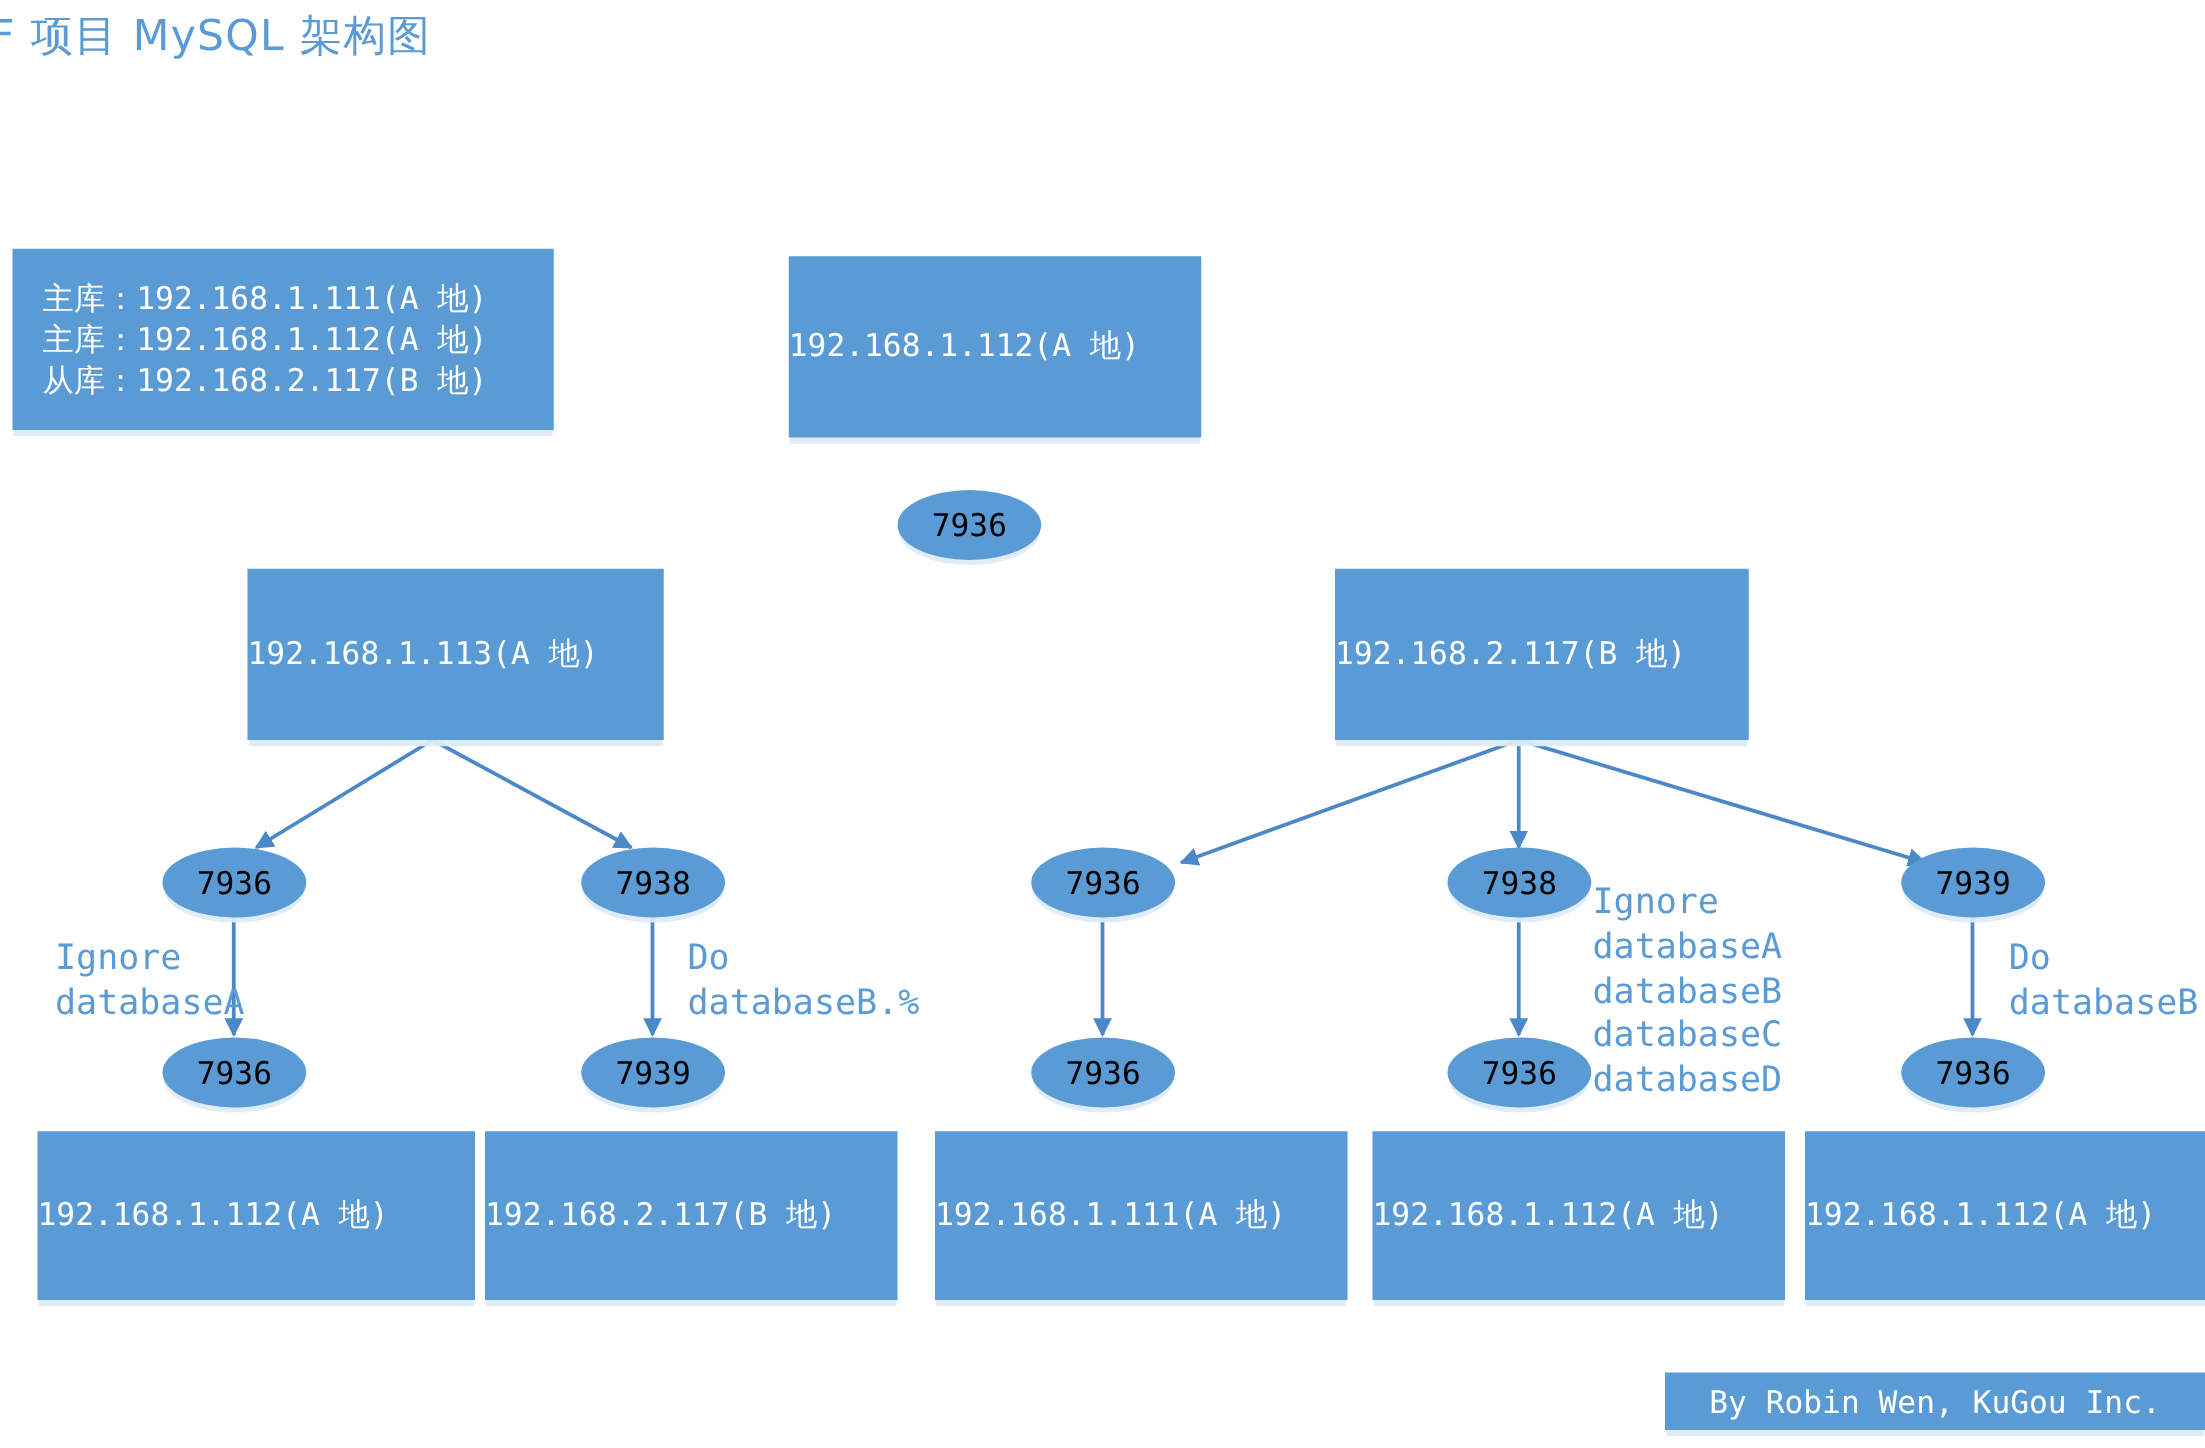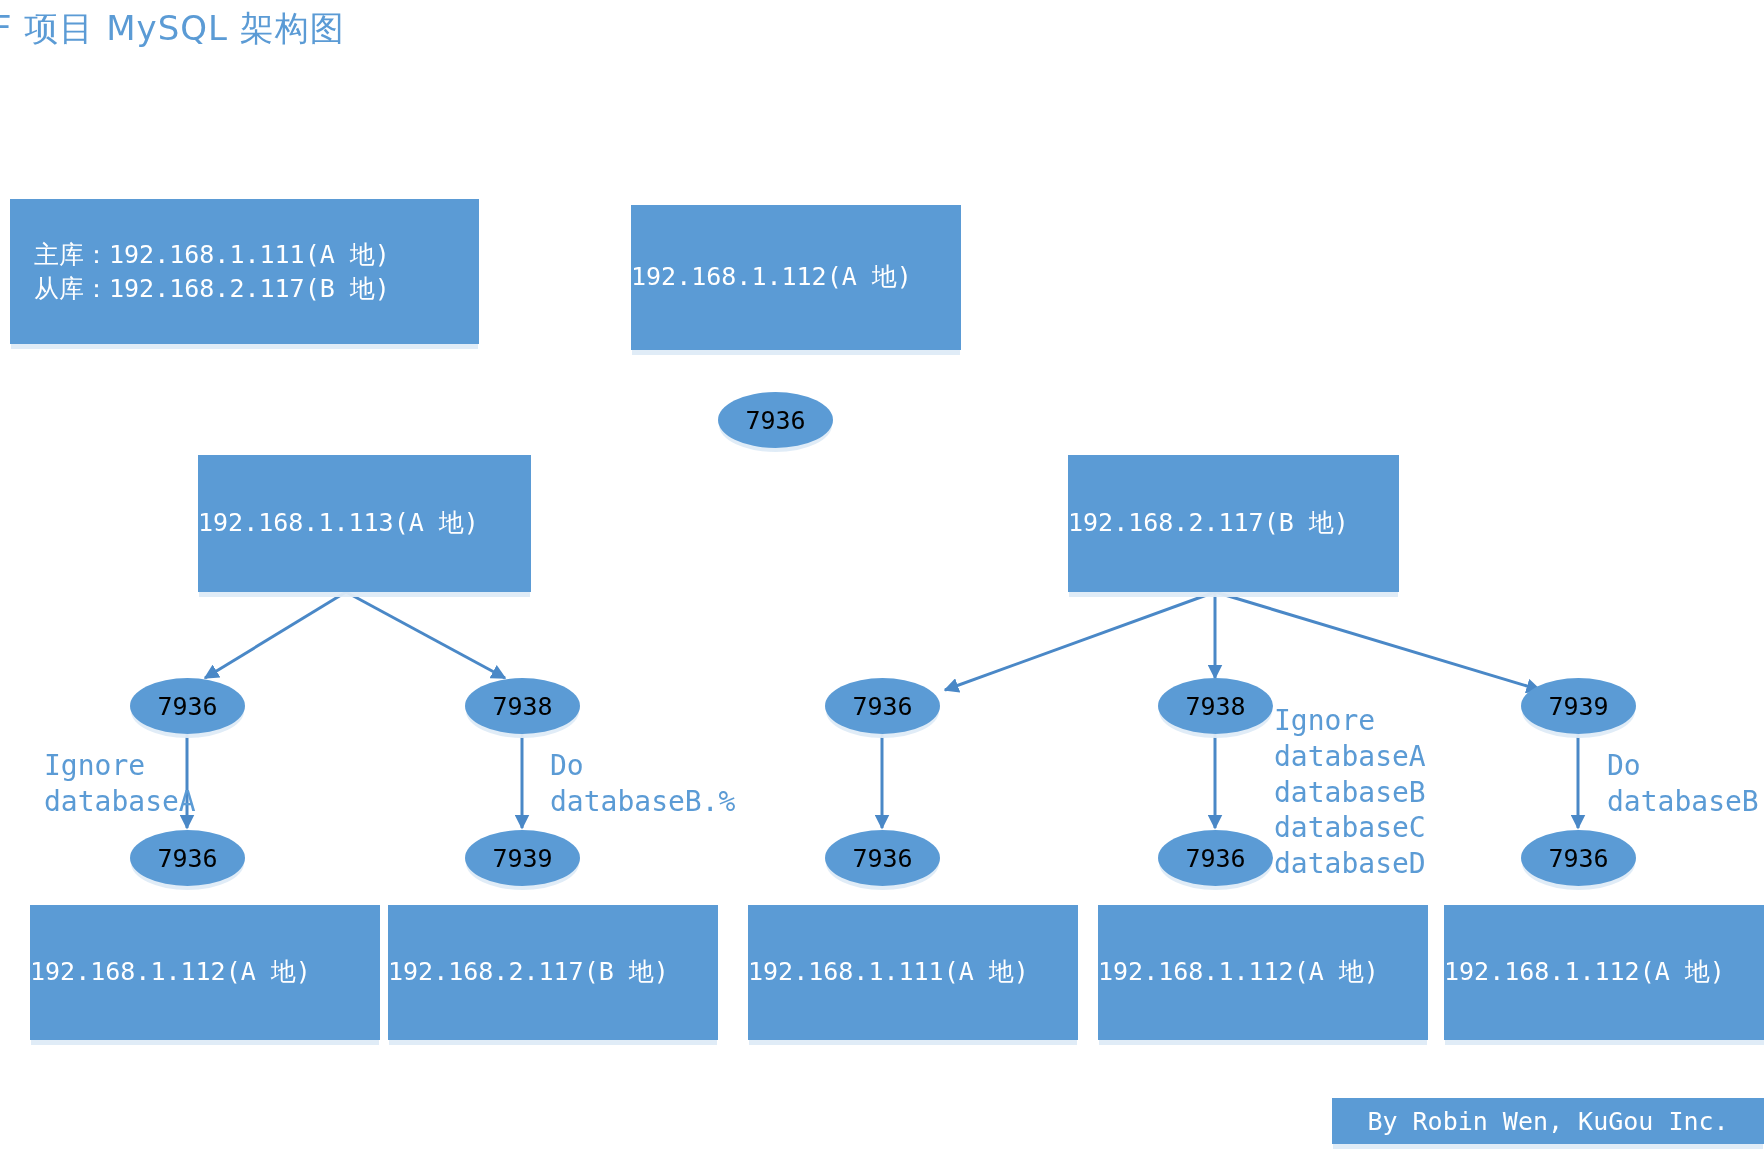--- a/index.html
+++ b/index.html
@@ -129,22 +129,23 @@
     <line x1="1215" y1="592" x2="1215" y2="678" stroke="#4A88C7" stroke-width="3" marker-end="url(#arrow)"></line>
     <line x1="1215" y1="592" x2="1540" y2="690" stroke="#4A88C7" stroke-width="3" marker-end="url(#arrow)"></line>
 
     <line x1="882" y1="722" x2="882" y2="828" stroke="#4A88C7" stroke-width="3" marker-end="url(#arrow)"></line>
     <line x1="1215" y1="722" x2="1215" y2="828" stroke="#4A88C7" stroke-width="3" marker-end="url(#arrow)"></line>
     <line x1="1578" y1="722" x2="1578" y2="828" stroke="#4A88C7" stroke-width="3" marker-end="url(#arrow)"></line>
   </svg>
 
   <div class="title">F 项目 MySQL 架构图</div>
 
-  <div class="box legend" style="left:10px; top:199px; width:469px; height:145px;">
+  <div class="box legend" style="left:10px; top:199px; width:433px; height:145px;">
     <div class="legend-line">主库：192.168.1.111(A 地)</div>
+    <div class="legend-line">主库：192.168.1.112(A 地)</div>
     <div class="legend-line">从库：192.168.2.117(B 地)</div>
   </div>
 
   <div class="box box-center" style="left:613px; top:205px; width:330px; height:145px;">
     <span class="box-text">192.168.1.112(A 地)</span>
   </div>
 
   <div class="ellipse" style="left:718px; top:392px; width:115px; height:56px;">
     <span>7936</span>
   </div>

